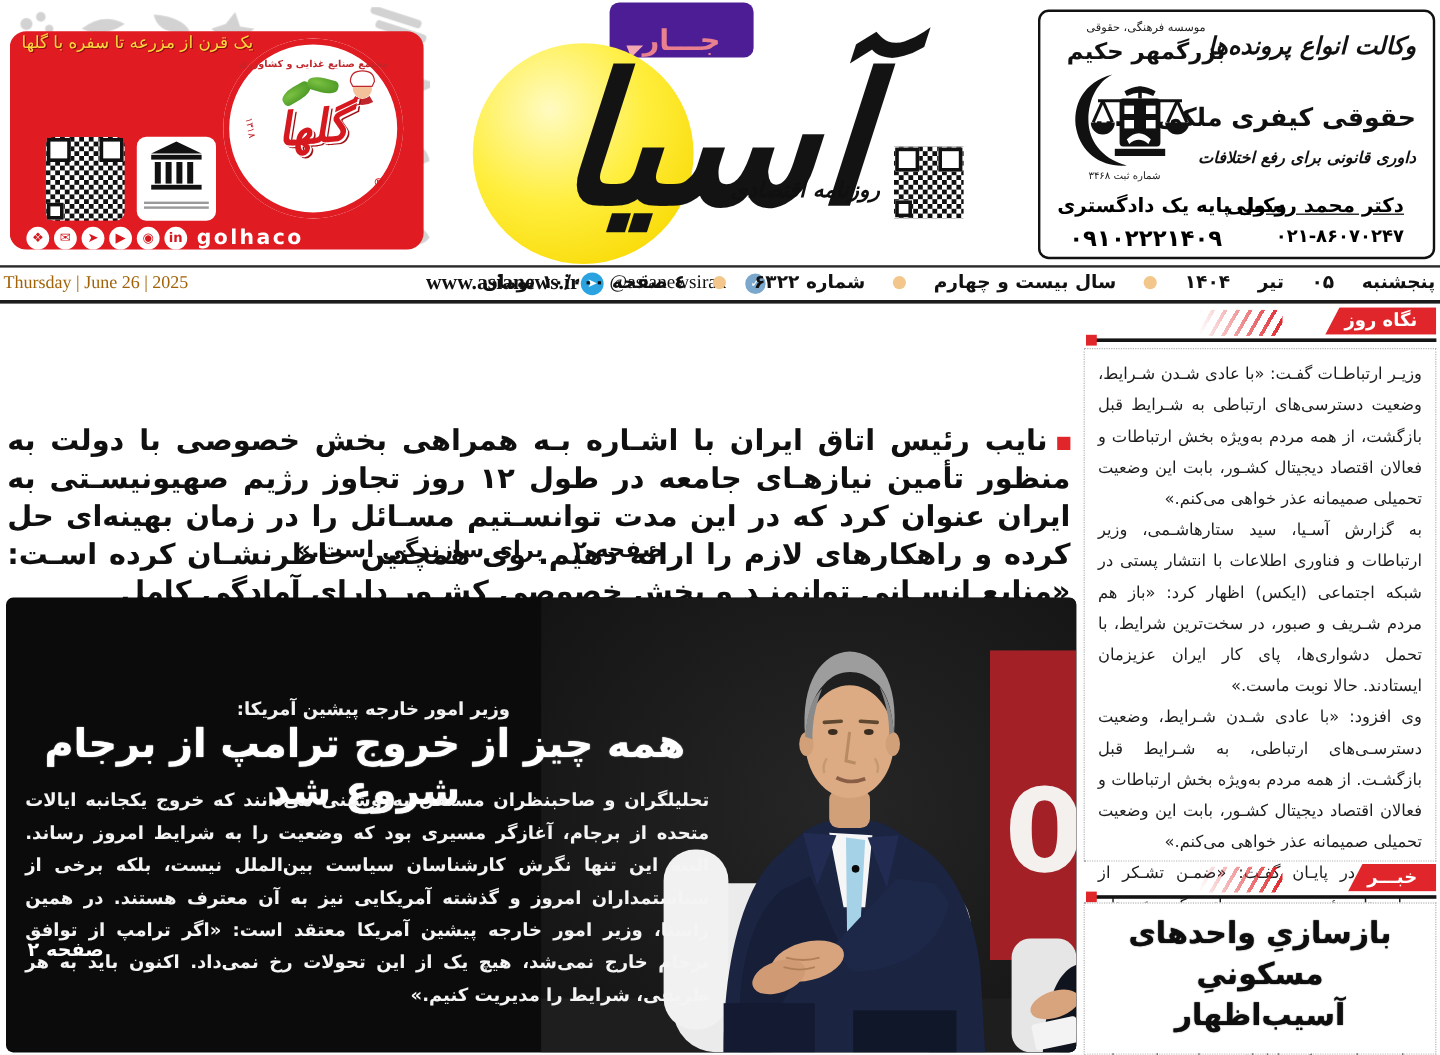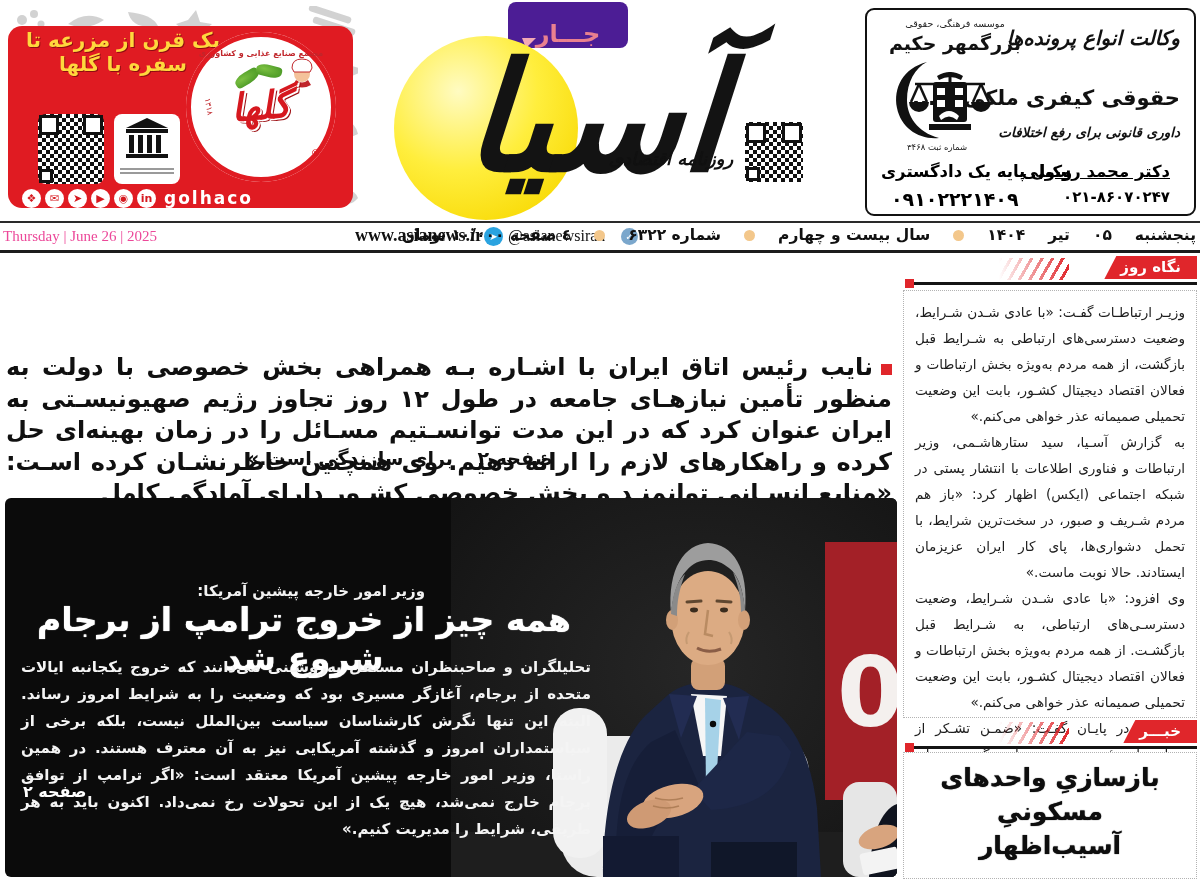--- a/index.html
+++ b/index.html
@@ -4,21 +4,21 @@
 <style>
   * { margin:0; padding:0; box-sizing:border-box; }
   body { background:#e8e8e8; font-family:"DejaVu Sans", sans-serif; }
   .page{ position:relative; width:1200px; height:879px; background:#fff; overflow:hidden; margin:0 auto; }
   .fa{ direction:rtl; }
 
   
   .golha-ad{ position:absolute; left:8px; top:6px; width:350px; height:209px; }
   .spices{ position:absolute; inset:0; }
   .golha-red{ position:absolute; left:0; top:20px; width:345px; height:182px; background:#e01b22; border-radius:14px; }
-  .golha-slogan{ position:absolute; right:130px; left:10px; top:22px; text-align:center; color:#ffd83d; font-weight:bold; font-size:20px; text-shadow:1px 1px 0 #8d0d11; }
+  .golha-slogan{ position:absolute; right:130px; left:10px; top:22px; text-align:left; color:#ffd83d; font-weight:normal; font-size:14px; text-shadow:1px 1px 0 #8d0d11; }
   .golha-circle{ position:absolute; left:178px; top:26px; width:150px; height:150px; background:#fff; border-radius:50%; box-shadow:0 0 0 5px #e01b22 inset; }
   .golha-org{ position:absolute; top:17px; left:0; right:0; text-align:center; font-size:8px; color:#c0262b; font-weight:bold; }
   .golha-brand{ position:absolute; top:52px; left:0; right:0; text-align:center; color:#d6181f; font-size:38px; font-weight:900; font-style:italic; transform:rotate(-5deg); text-shadow:1.5px 1.5px 0 #fff,2.5px 2.5px 0 #9e1014; }
   .golha-year{ position:absolute; left:14px; top:70px; font-size:8px; color:#c0262b; transform:rotate(80deg); }
   .golha-r{ position:absolute; right:16px; bottom:24px; font-size:9px; color:#d6181f; font-weight:bold; }
   .leaf{ position:absolute; width:26px; height:12px; background:radial-gradient(ellipse at 30% 40%, #7cc142, #3f8f1f); border-radius:50% 4px 50% 4px; }
   .tile{ position:absolute; background:#fff; border-radius:8px; }
   .qr{ background:
        repeating-conic-gradient(#111 0% 25%, #fff 0% 50%);
        background-size:8px 8px; position:relative; }
@@ -49,21 +49,21 @@
   .tagline{ position:absolute; left:385px; top:6px; width:450px; text-align:center; font-size:16.5px; font-weight:bold; color:#2e2e2e; }
   .sun{ position:absolute; left:394px; top:36px; width:184px; height:184px; border-radius:50%;
         background:radial-gradient(circle at 35% 30%, #fffbc2, #ffee3d 45%, #f8d903 85%); }
   .asia-logo{ position:absolute; left:400px; top:18px; width:390px; text-align:center; font-size:150px; line-height:200px; font-weight:900; color:#131313; font-style:italic; transform:skewX(-4deg); letter-spacing:-6px; }
   .asia-sub{ position:absolute; left:596px; top:148px; width:150px; text-align:center; font-size:18px; font-weight:bold; font-style:italic; color:#101010; }
   .mast-qr{ position:absolute; left:745px; top:122px; width:58px; height:60px; }
 
   
   .rule-top{ position:absolute; left:0; top:221px; width:1200px; height:2px; background:#2a2a2a; }
   .rule-bot{ position:absolute; left:0; top:250px; width:1200px; height:2.5px; background:#1c1c1c; }
-  .dl-en{ position:absolute; left:3px; top:228px; font-family:"Liberation Serif", serif; font-size:15px; color:#ec4899; }
+  .dl-en{ position:absolute; left:3px; top:228px; font-family:"Liberation Serif", serif; font-size:15px; color:#a16207; }
   .dl-web{ position:absolute; left:355px; top:225px; font-family:"Liberation Serif", serif; font-size:18px; font-weight:bold; color:#111; }
   .dl-tg{ position:absolute; left:484px; top:227px; width:19px; height:19px; border-radius:50%; background:#2aa3e0; color:#fff; font-size:10px; display:flex; align-items:center; justify-content:center; }
   .dl-handle{ position:absolute; left:508px; top:227px; font-family:"Liberation Serif", serif; font-size:16px; color:#111; }
   .dl-ver{ position:absolute; left:621px; top:228px; width:17px; height:17px; border-radius:50%; background:#7ba7cc; color:#fff; font-size:10px; display:flex; align-items:center; justify-content:center; }
   .dl-fa{ position:absolute; right:4px; top:226px; display:flex; direction:rtl; align-items:center; gap:23px; font-size:15.5px; font-weight:bold; color:#111; }
   .dot{ width:11px; height:11px; border-radius:50%; background:#f3c78b; }
 
   
   .lead-hl{ position:absolute; left:0; top:258px; width:897px; text-align:center; font-size:59px; font-weight:900; color:#0c0c0c; letter-spacing:-1px; text-shadow:0 0 1px #0c0c0c, 1px 0 0 #0c0c0c; }
   .lead-body{ position:absolute; left:6px; top:352px; width:886px; font-size:24px; line-height:31.5px; font-weight:600; color:#101010; text-align:justify; }

